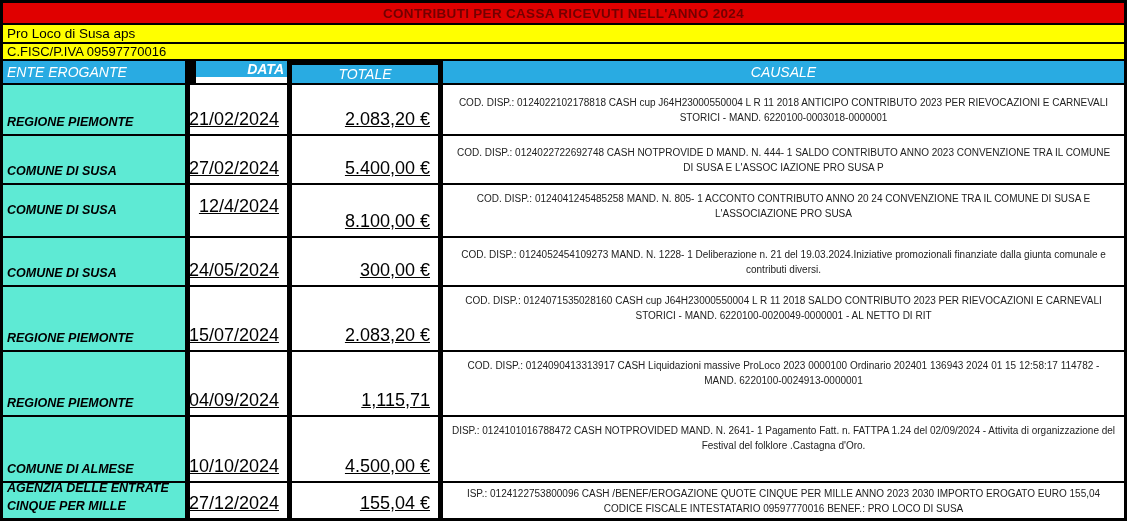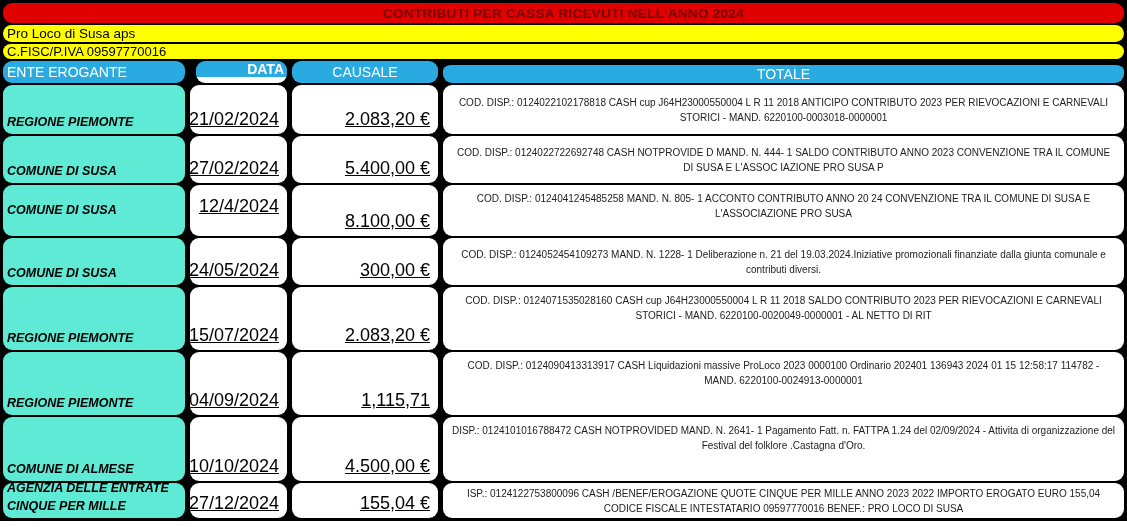--- a/index.html
+++ b/index.html
@@ -5,35 +5,35 @@
   html,body{margin:0;padding:0;background:#fff;}
   .sheet{
     width:1127px;height:521px;box-sizing:border-box;
     background:#000;border:3px solid #000;
     display:grid;
     grid-template-columns:182px 97px 146px 681px;
     grid-template-rows:20px 17px 15px 22px 49px 47px 51px 47px 63px 63px 64px 35px;
     column-gap:5px;row-gap:2px;
     font-family:"Liberation Sans",sans-serif;
   }
-  .cell{box-sizing:border-box;overflow:hidden;border-radius:9px;}
+  .cell{box-sizing:border-box;overflow:hidden;}
   .span{grid-column:1/-1;}
   .title{
     background:#E00000;color:#740000;font-weight:bold;font-size:13.5px;
     display:flex;align-items:center;justify-content:center;letter-spacing:.3px;
   }
   .org,.tax{
     background:#FFFF00;color:#000;font-weight:normal;
     display:flex;align-items:center;padding-left:4px;
   }
   .org{font-size:13.5px;}
   .tax{font-size:13px;}
   .h{
     background:#29ABE2;color:#fff;font-size:14px;
-    display:flex;align-items:center;justify-content:center;
+    display:flex;align-items:center;justify-content:center;font-style:italic;
   }
   .h-ente{justify-content:flex-start;padding-left:4px;}
   .h-data{
     background:linear-gradient(to bottom,#29ABE2 0 16px,#fff 16px);
     align-items:flex-start;justify-content:flex-end;padding-right:3px;font-weight:bold;margin-left:6px;
   }
   .h-tot{border-top:4px solid #000;}
   .ente{
     background:#5eead4;color:#000;font-weight:bold;font-style:italic;
     font-size:12.5px;line-height:1.4;
@@ -59,22 +59,22 @@
 <body>
 
 <div class="sheet">
 
   <div class="cell span title">CONTRIBUTI PER CASSA RICEVUTI NELL'ANNO 2024</div>
   <div class="cell span org">Pro Loco di Susa aps</div>
   <div class="cell span tax">C.FISC/P.IVA 09597770016</div>
 
   <div class="cell h h-ente">ENTE EROGANTE</div>
   <div class="cell h h-data">DATA</div>
+  <div class="cell h h-tot">TOTALE</div>
   <div class="cell h">CAUSALE</div>
-  <div class="cell h h-tot">TOTALE</div>
 
   <div class="cell ente">REGIONE PIEMONTE</div>
   <div class="cell dcell">21/02/2024</div>
   <div class="cell tcell">2.083,20 €</div>
   <div class="cell caus">COD. DISP.: 0124022102178818 CASH cup J64H23000550004 L R 11 2018 ANTICIPO CONTRIBUTO 2023 PER RIEVOCAZIONI E CARNEVALI STORICI - MAND. 6220100-0003018-0000001</div>
 
   <div class="cell ente">COMUNE DI SUSA</div>
   <div class="cell dcell">27/02/2024</div>
   <div class="cell tcell">5.400,00 €</div>
   <div class="cell caus">COD. DISP.: 0124022722692748 CASH NOTPROVIDE D MAND. N. 444- 1 SALDO CONTRIBUTO ANNO 2023 CONVENZIONE TRA IL COMUNE DI SUSA E L'ASSOC IAZIONE PRO SUSA P</div>
@@ -100,15 +100,15 @@
   <div class="cell caus caus-top">COD. DISP.: 0124090413313917 CASH Liquidazioni massive ProLoco 2023 0000100 Ordinario 202401 136943 2024 01 15 12:58:17 114782 - MAND. 6220100-0024913-0000001</div>
 
   <div class="cell ente">COMUNE DI ALMESE</div>
   <div class="cell dcell">10/10/2024</div>
   <div class="cell tcell">4.500,00 €</div>
   <div class="cell caus caus-top">DISP.: 0124101016788472 CASH NOTPROVIDED MAND. N. 2641- 1 Pagamento Fatt. n. FATTPA 1.24 del 02/09/2024 - Attivita di organizzazione del Festival del folklore .Castagna d'Oro.</div>
 
   <div class="cell ente">AGENZIA DELLE ENTRATE CINQUE PER MILLE</div>
   <div class="cell dcell">27/12/2024</div>
   <div class="cell tcell">155,04 €</div>
-  <div class="cell caus">ISP.: 0124122753800096 CASH /BENEF/EROGAZIONE QUOTE CINQUE PER MILLE ANNO 2023 2022 IMPORTO EROGATO EURO 155,04 CODICE FISCALE INTESTATARIO 09597770016 BENEF.: PRO LOCO DI SUSA</div>
+  <div class="cell caus">ISP.: 0124122753800096 CASH /BENEF/EROGAZIONE QUOTE CINQUE PER MILLE ANNO 2023 2030 IMPORTO EROGATO EURO 155,04 CODICE FISCALE INTESTATARIO 09597770016 BENEF.: PRO LOCO DI SUSA</div>
 
 </div>
 
 </body></html>

